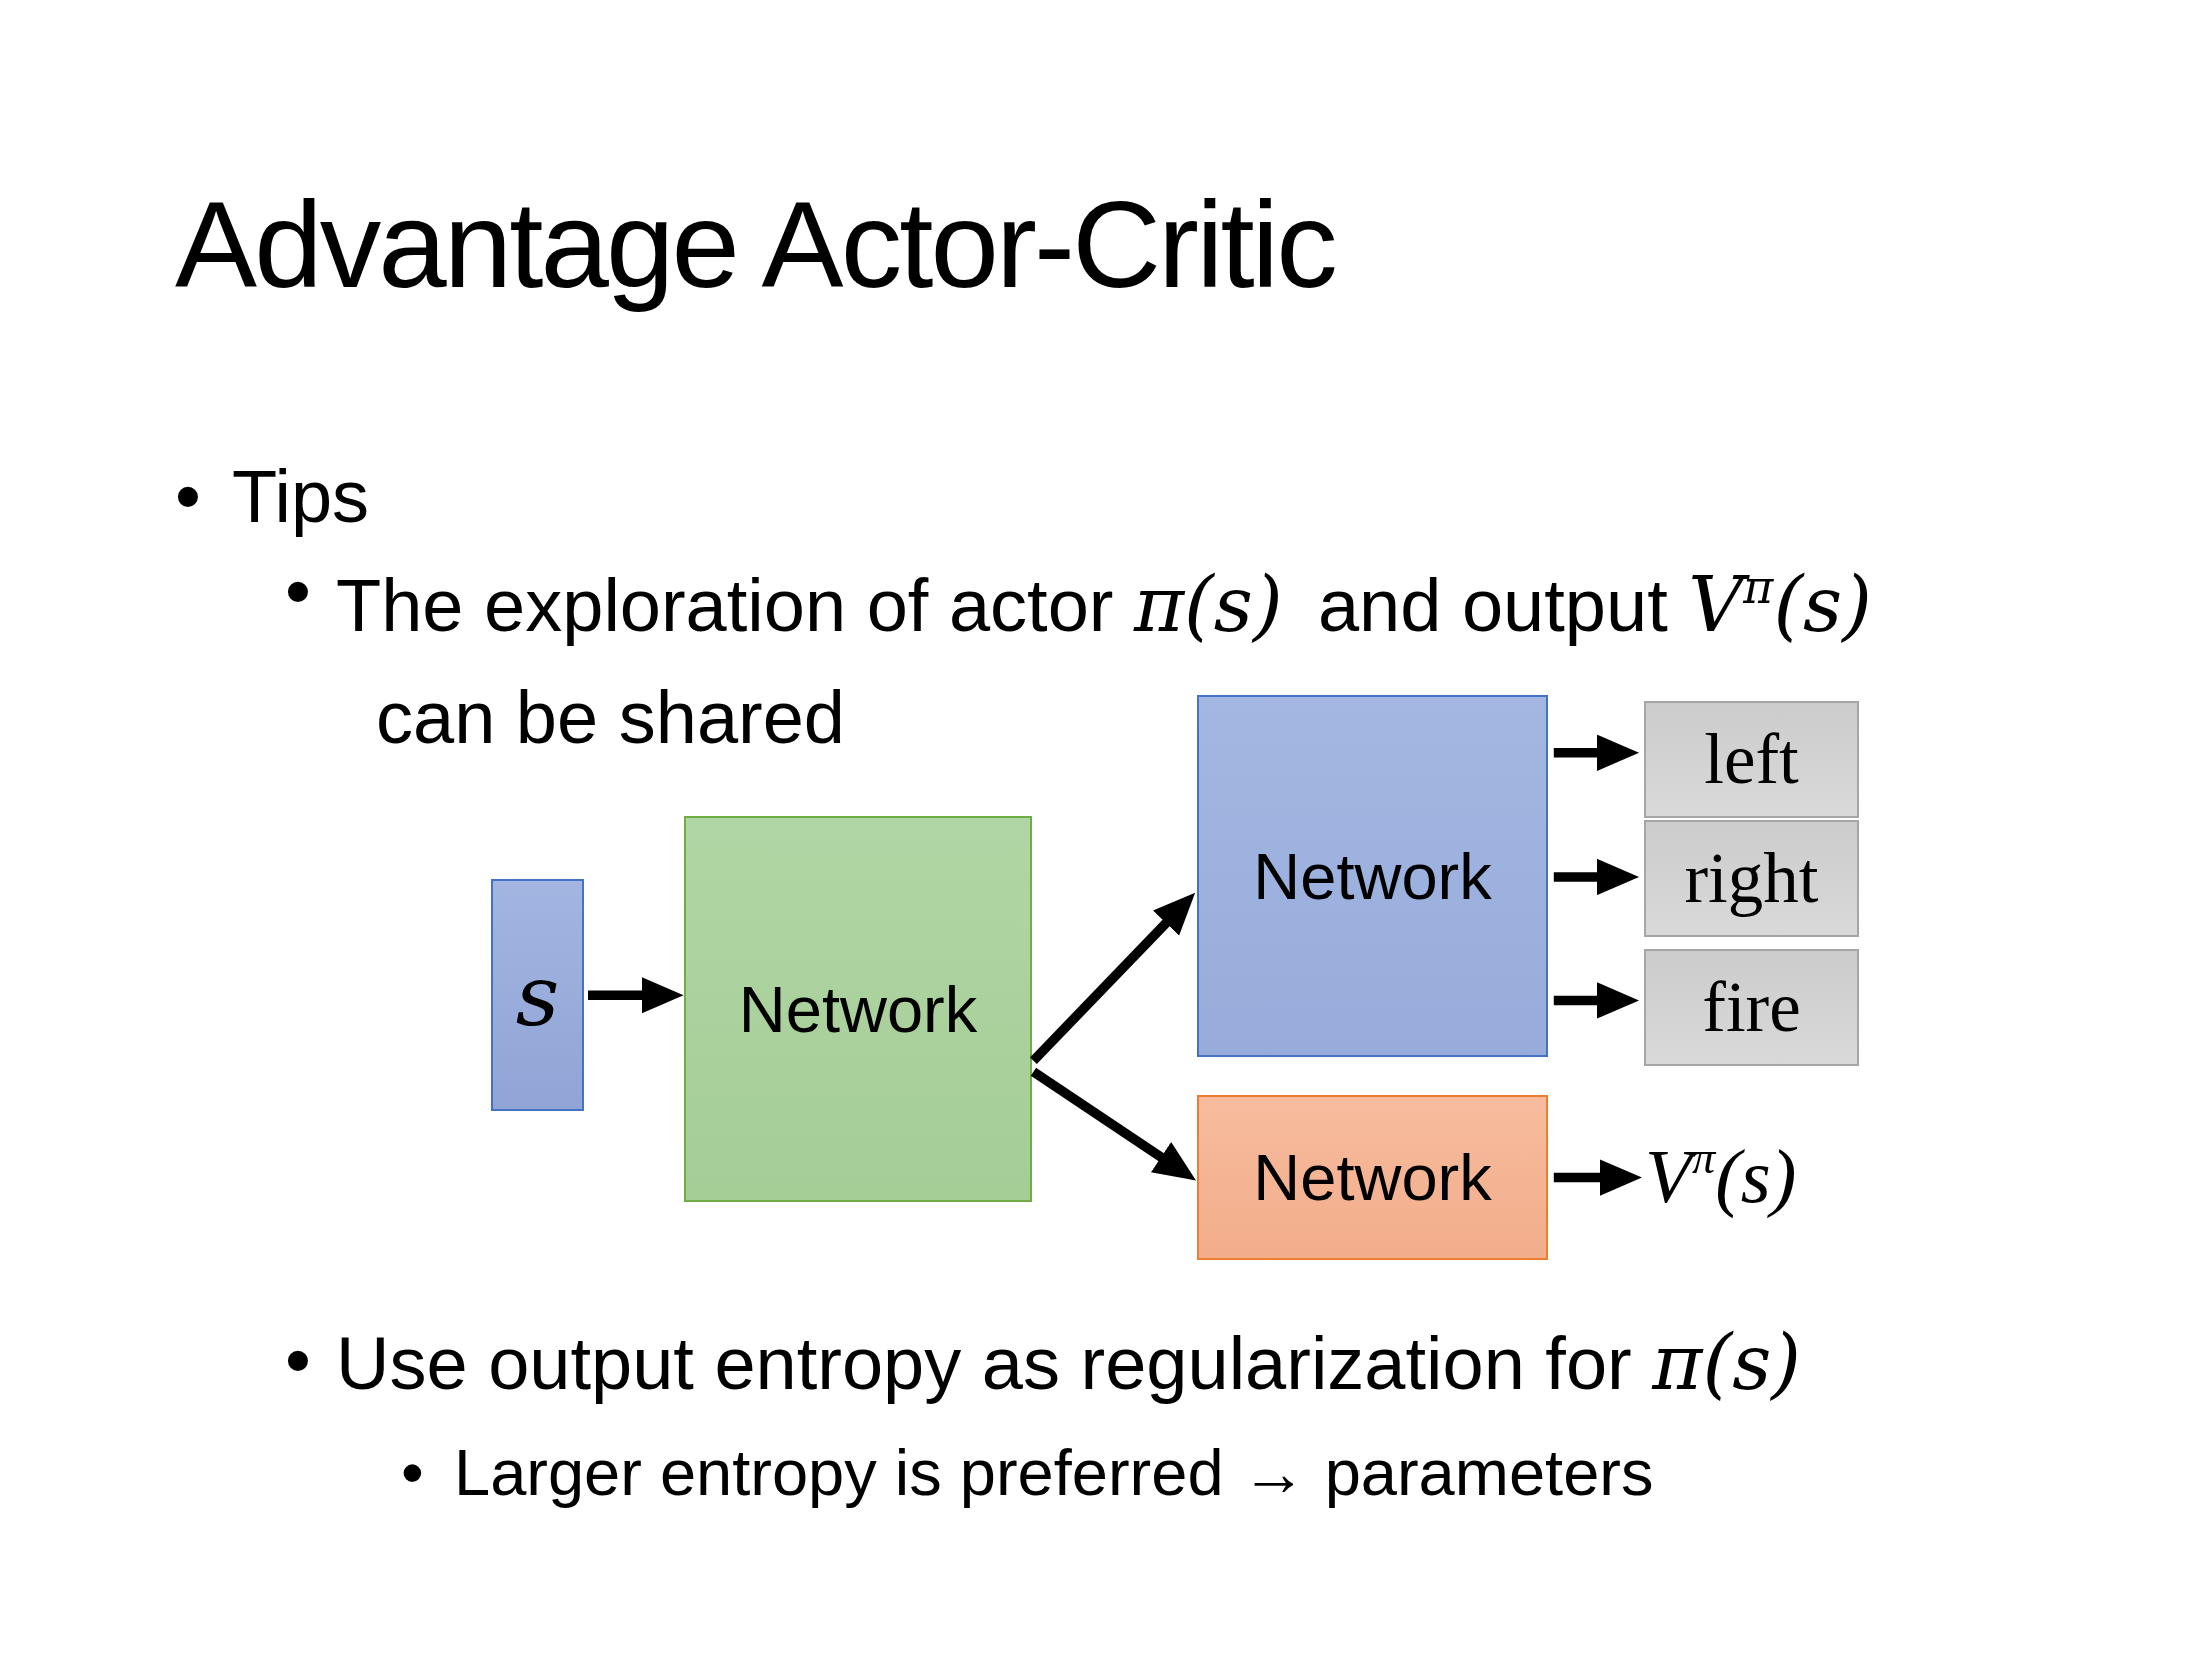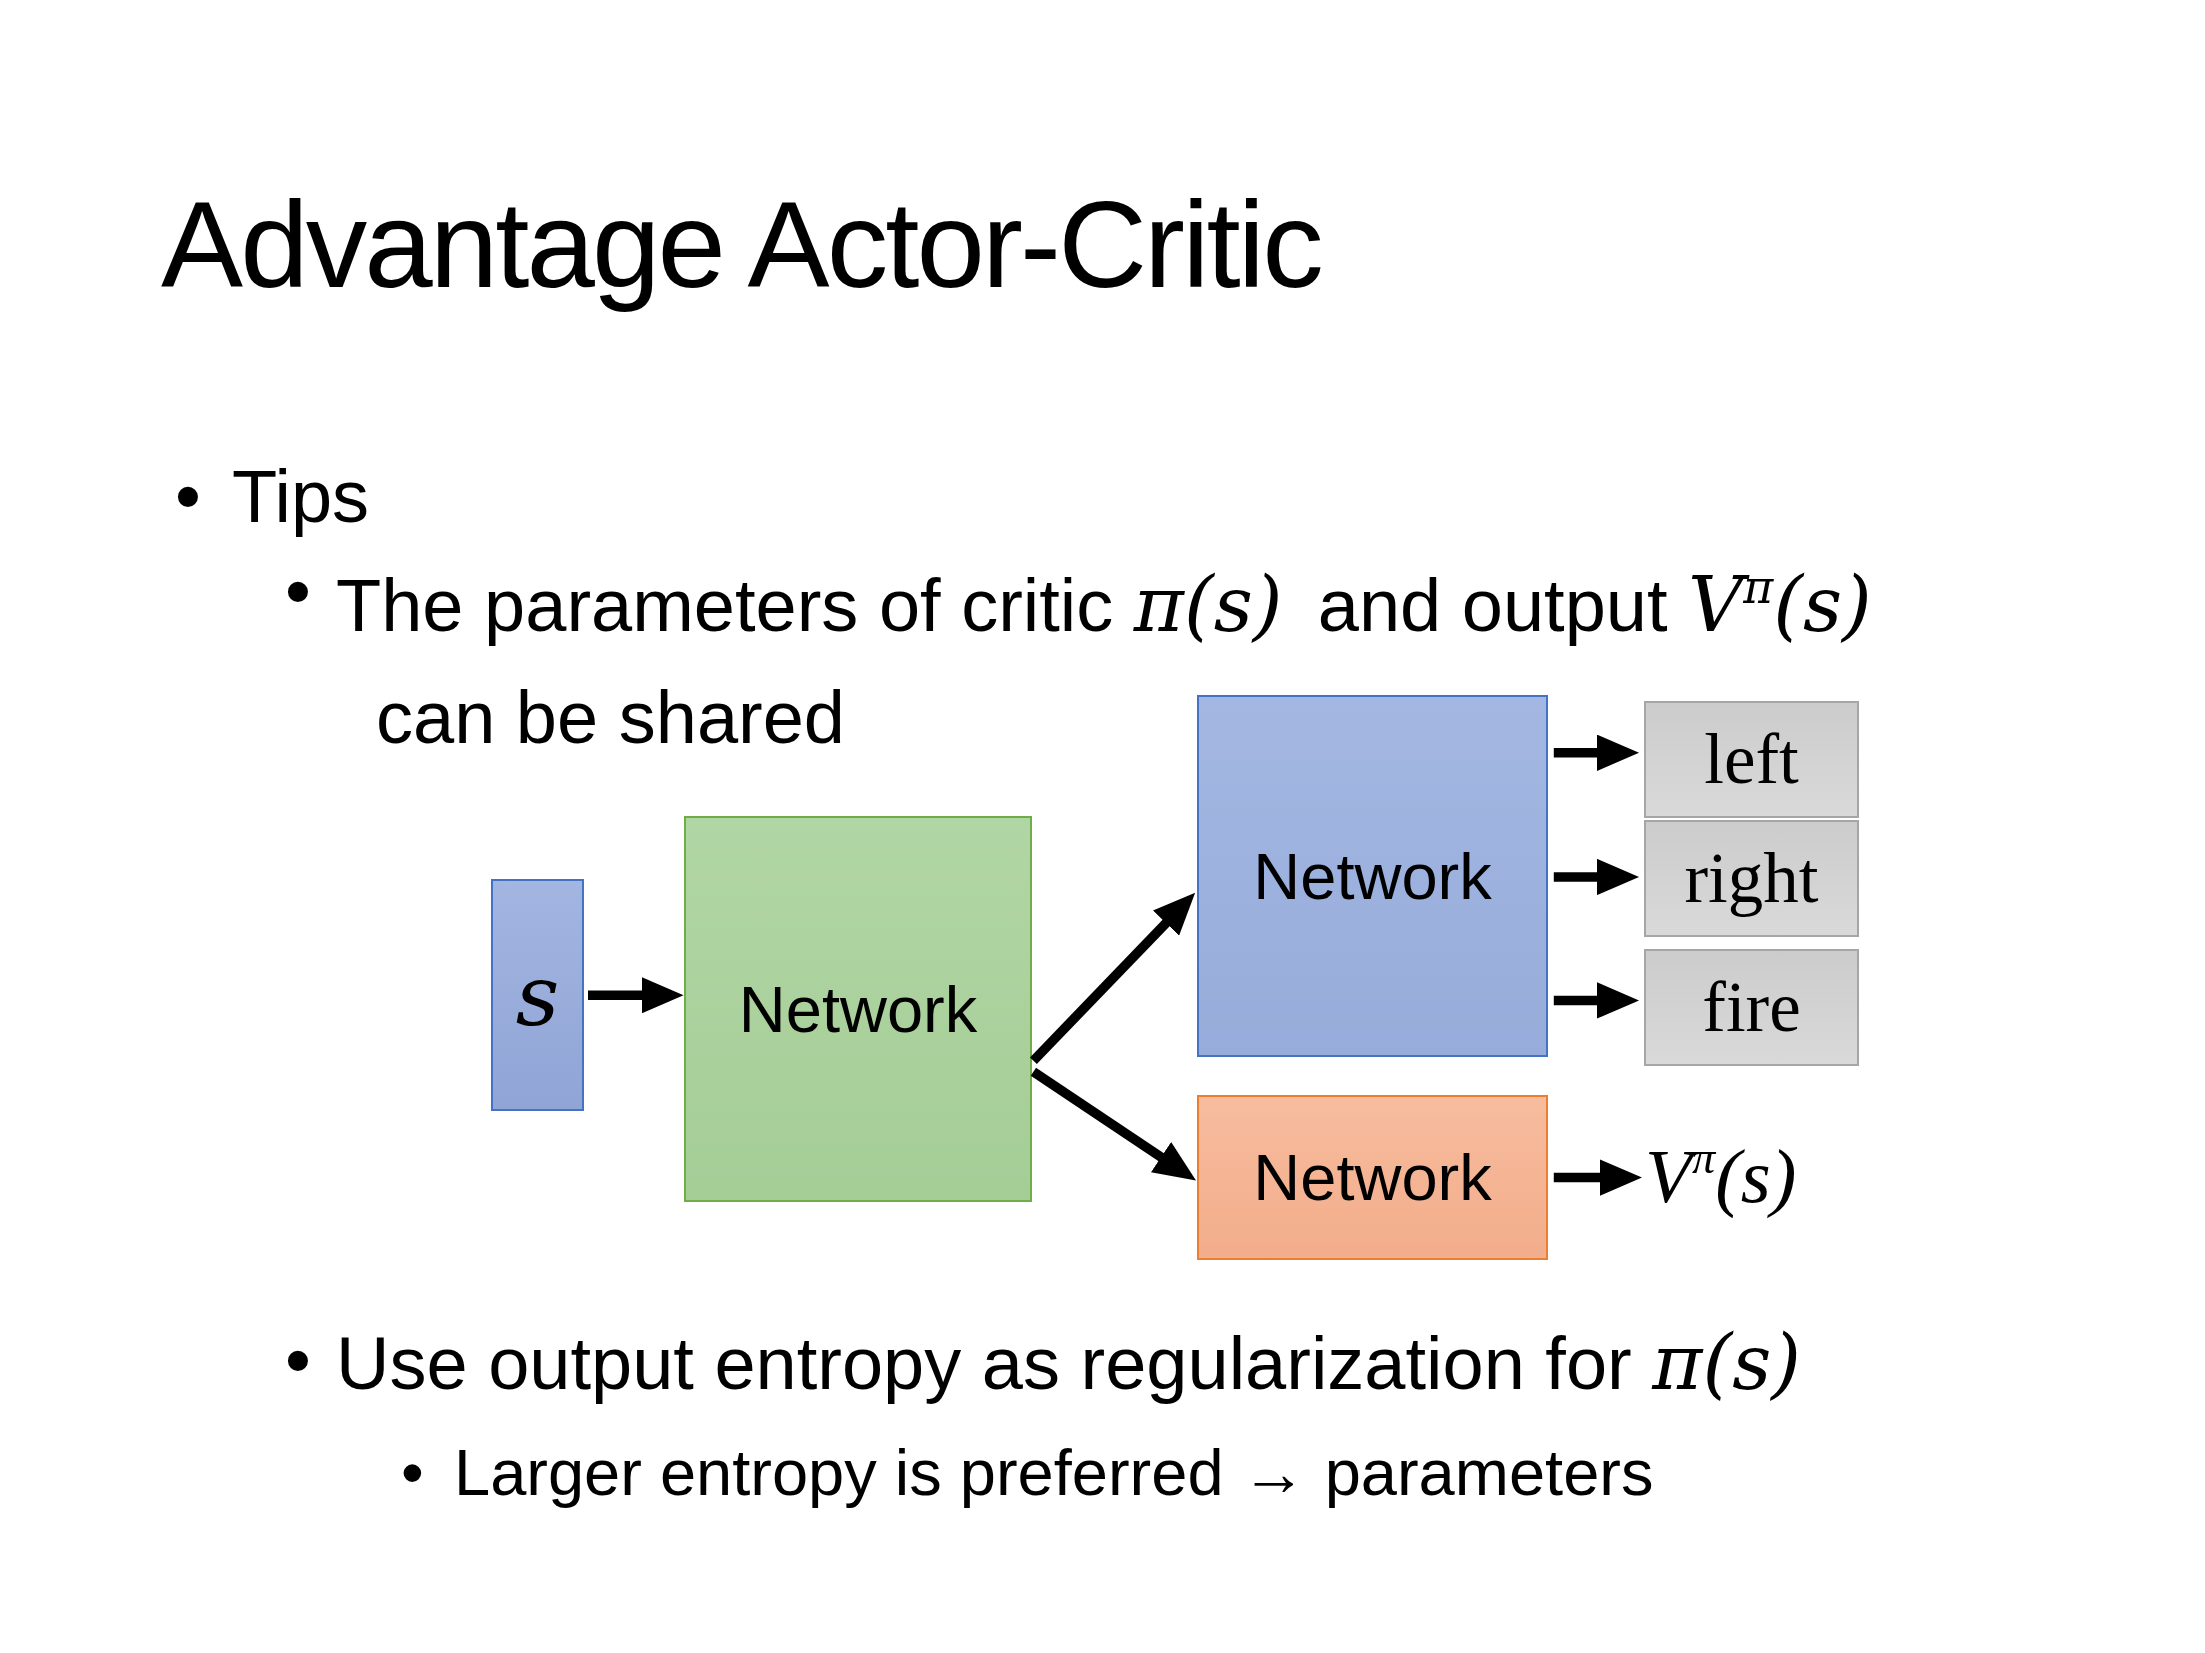--- a/index.html
+++ b/index.html
@@ -6,21 +6,21 @@
   #slide{
     position:relative;
     width:2205px;height:1654px;
     background:#ffffff;
     overflow:hidden;
     font-family:"Liberation Sans", sans-serif;
     color:#000;
   }
   
   .title{
-    position:absolute;left:161px;top:177px;
+    position:absolute;left:175px;top:177px;
     font-size:123px;line-height:1.1;font-weight:400;
     letter-spacing:-2.9px;white-space:nowrap;
   }
   .line{position:absolute;display:flex;align-items:flex-start;line-height:1.2;white-space:nowrap;}
   .lv1{left:175px;top:453px;font-size:74px;}
   .lv2a{left:285px;top:548px;font-size:74px;}
   .lv2b{left:285px;top:1317px;font-size:74px;}
   .lv3{left:401px;top:1434px;font-size:65px;}
   .bullet{display:inline-block;flex:0 0 auto;}
   .lv1 .bullet{width:57px;}
@@ -80,21 +80,21 @@
   <div class="title">Advantage Actor-Critic</div>
 
   <div class="line lv1">
     <span class="bullet">•</span>
     <span class="txt">Tips</span>
   </div>
 
   <div class="line lv2a">
     <span class="bullet">•</span>
     <span class="txt multiline">
-      <span><span>The parameters of critic </span><span class="math">π(s)</span><span class="gap"> and output </span><span class="math"><span>V</span><sup>π</sup><span>(s)</span></span></span>
+      <span><span>The exploration of actor </span><span class="math">π(s)</span><span class="gap"> and output </span><span class="math"><span>V</span><sup>π</sup><span>(s)</span></span></span>
       <span style="display:block;margin-left:40px;">can be shared</span>
     </span>
   </div>
 
   <div class="box box-state">
     <span>s</span>
   </div>
 
   <div class="box box-shared">
     <span>Network</span>

